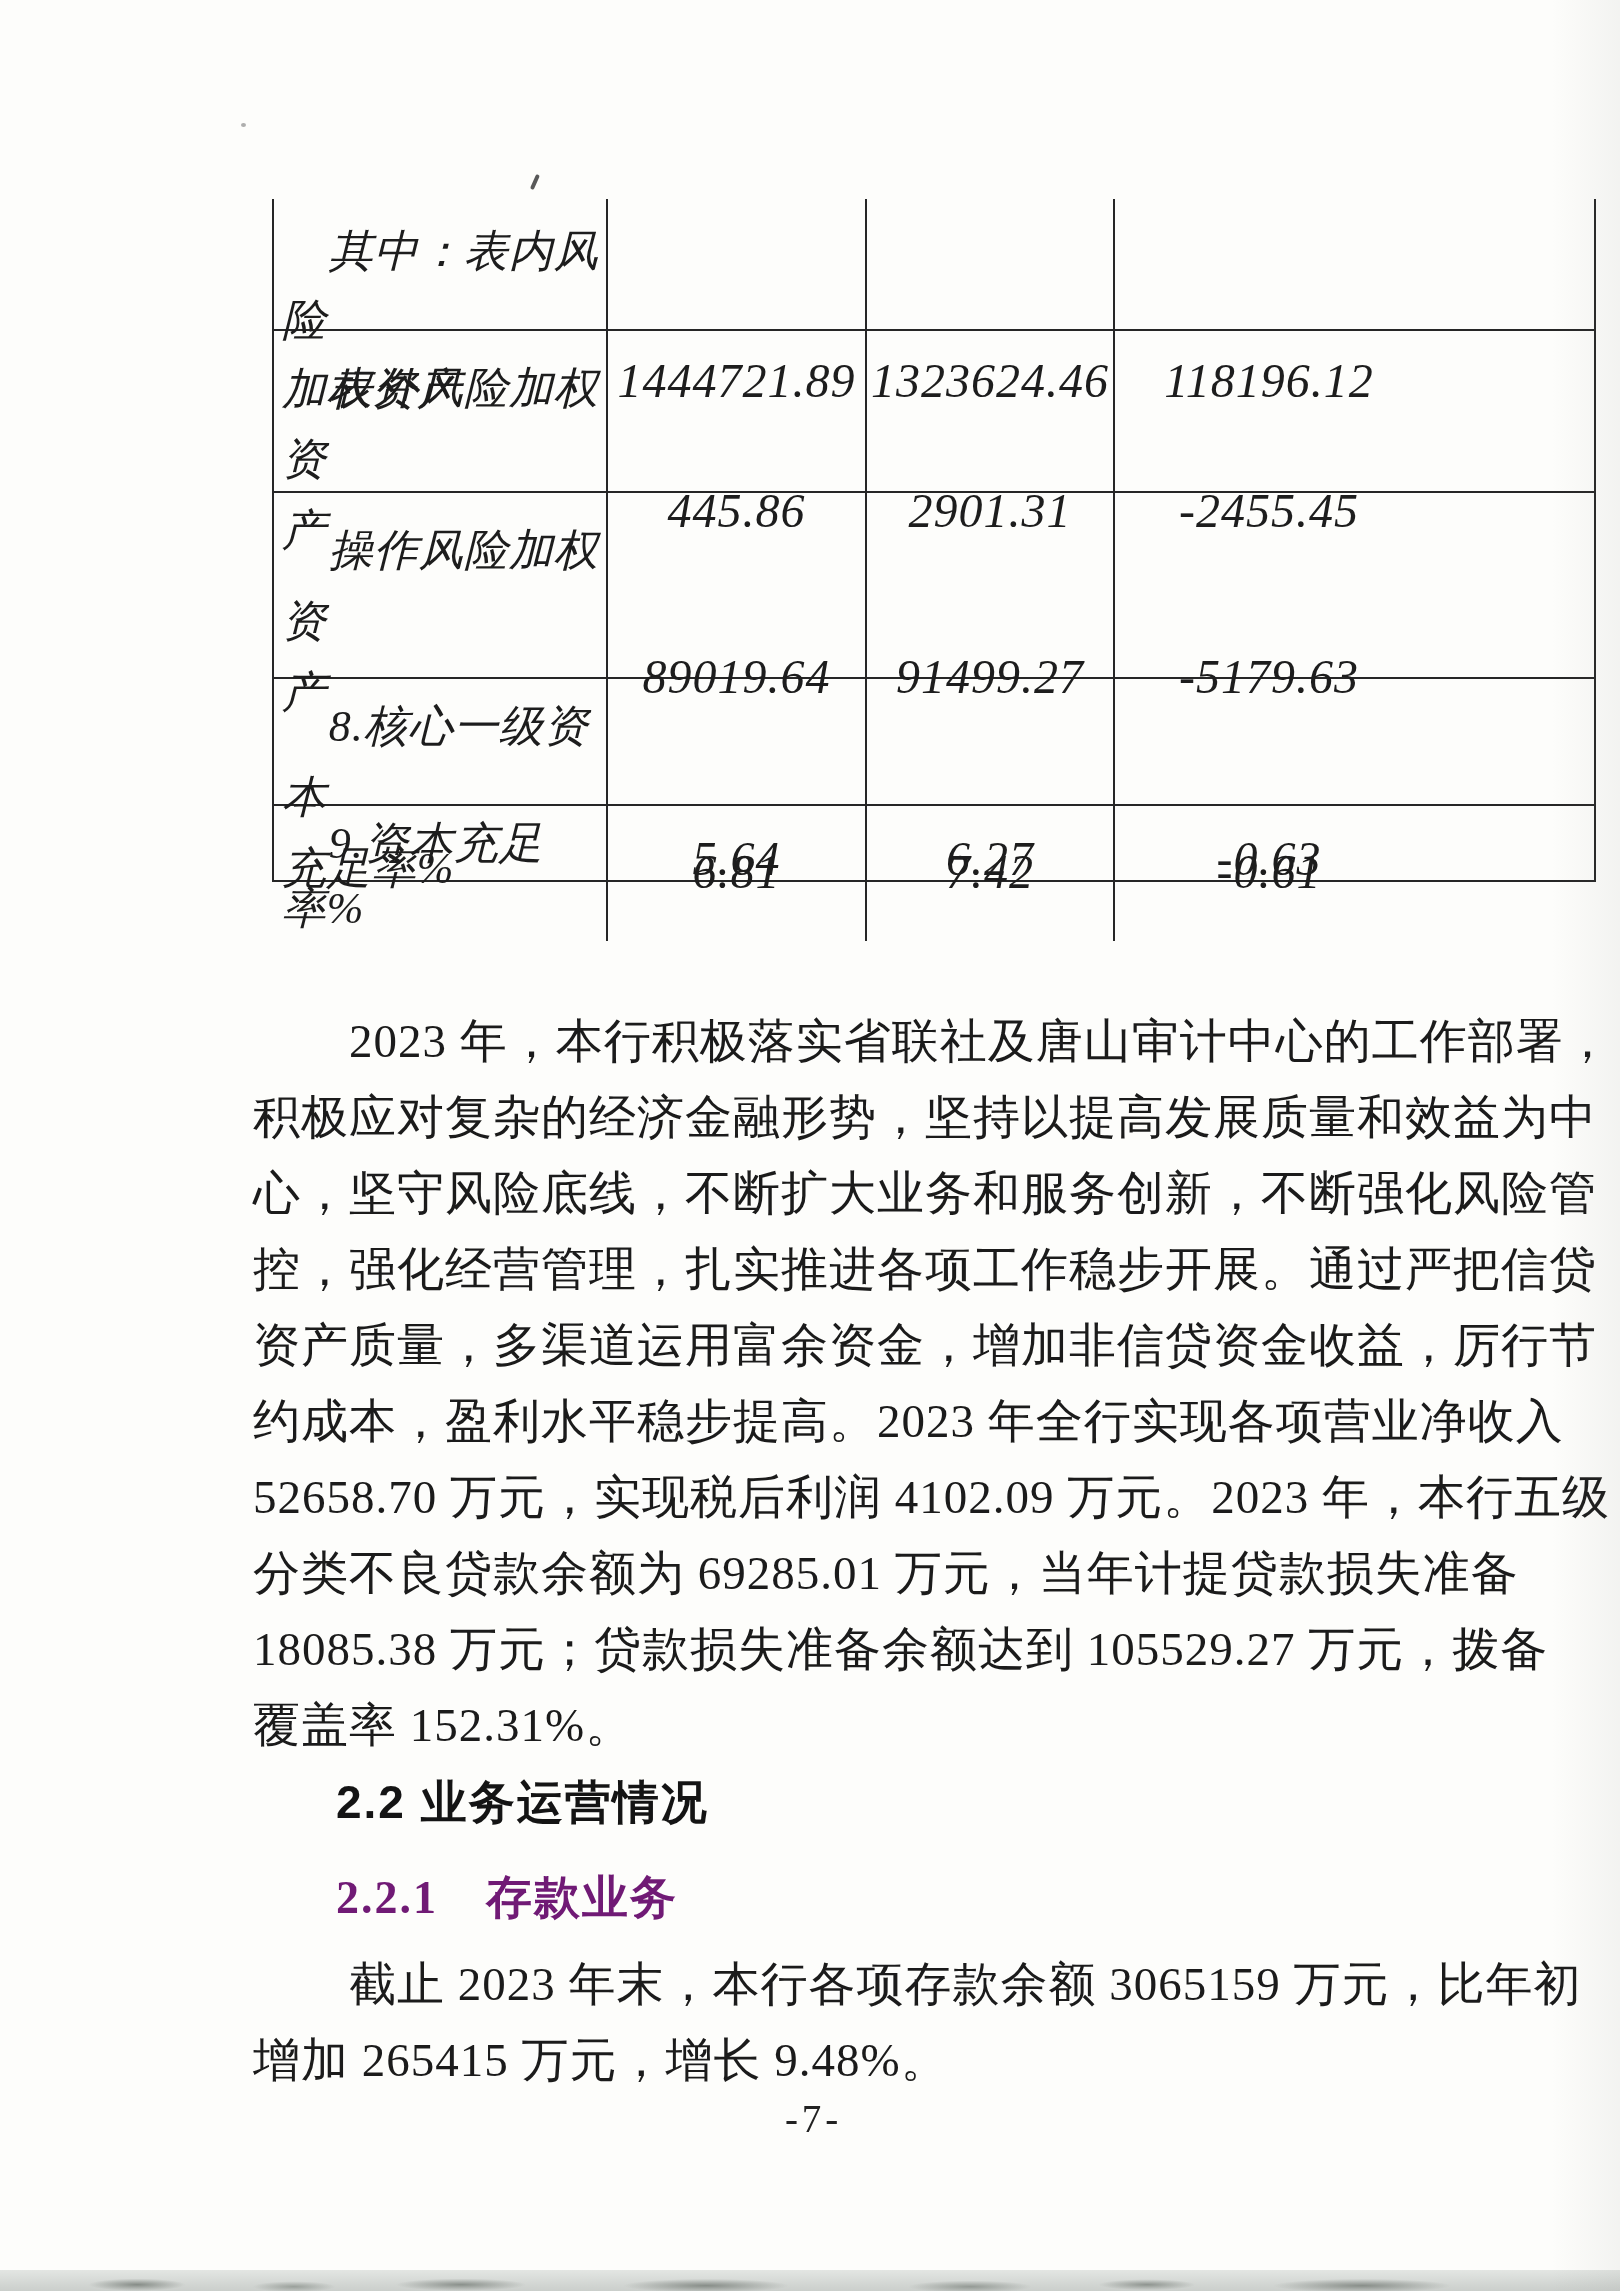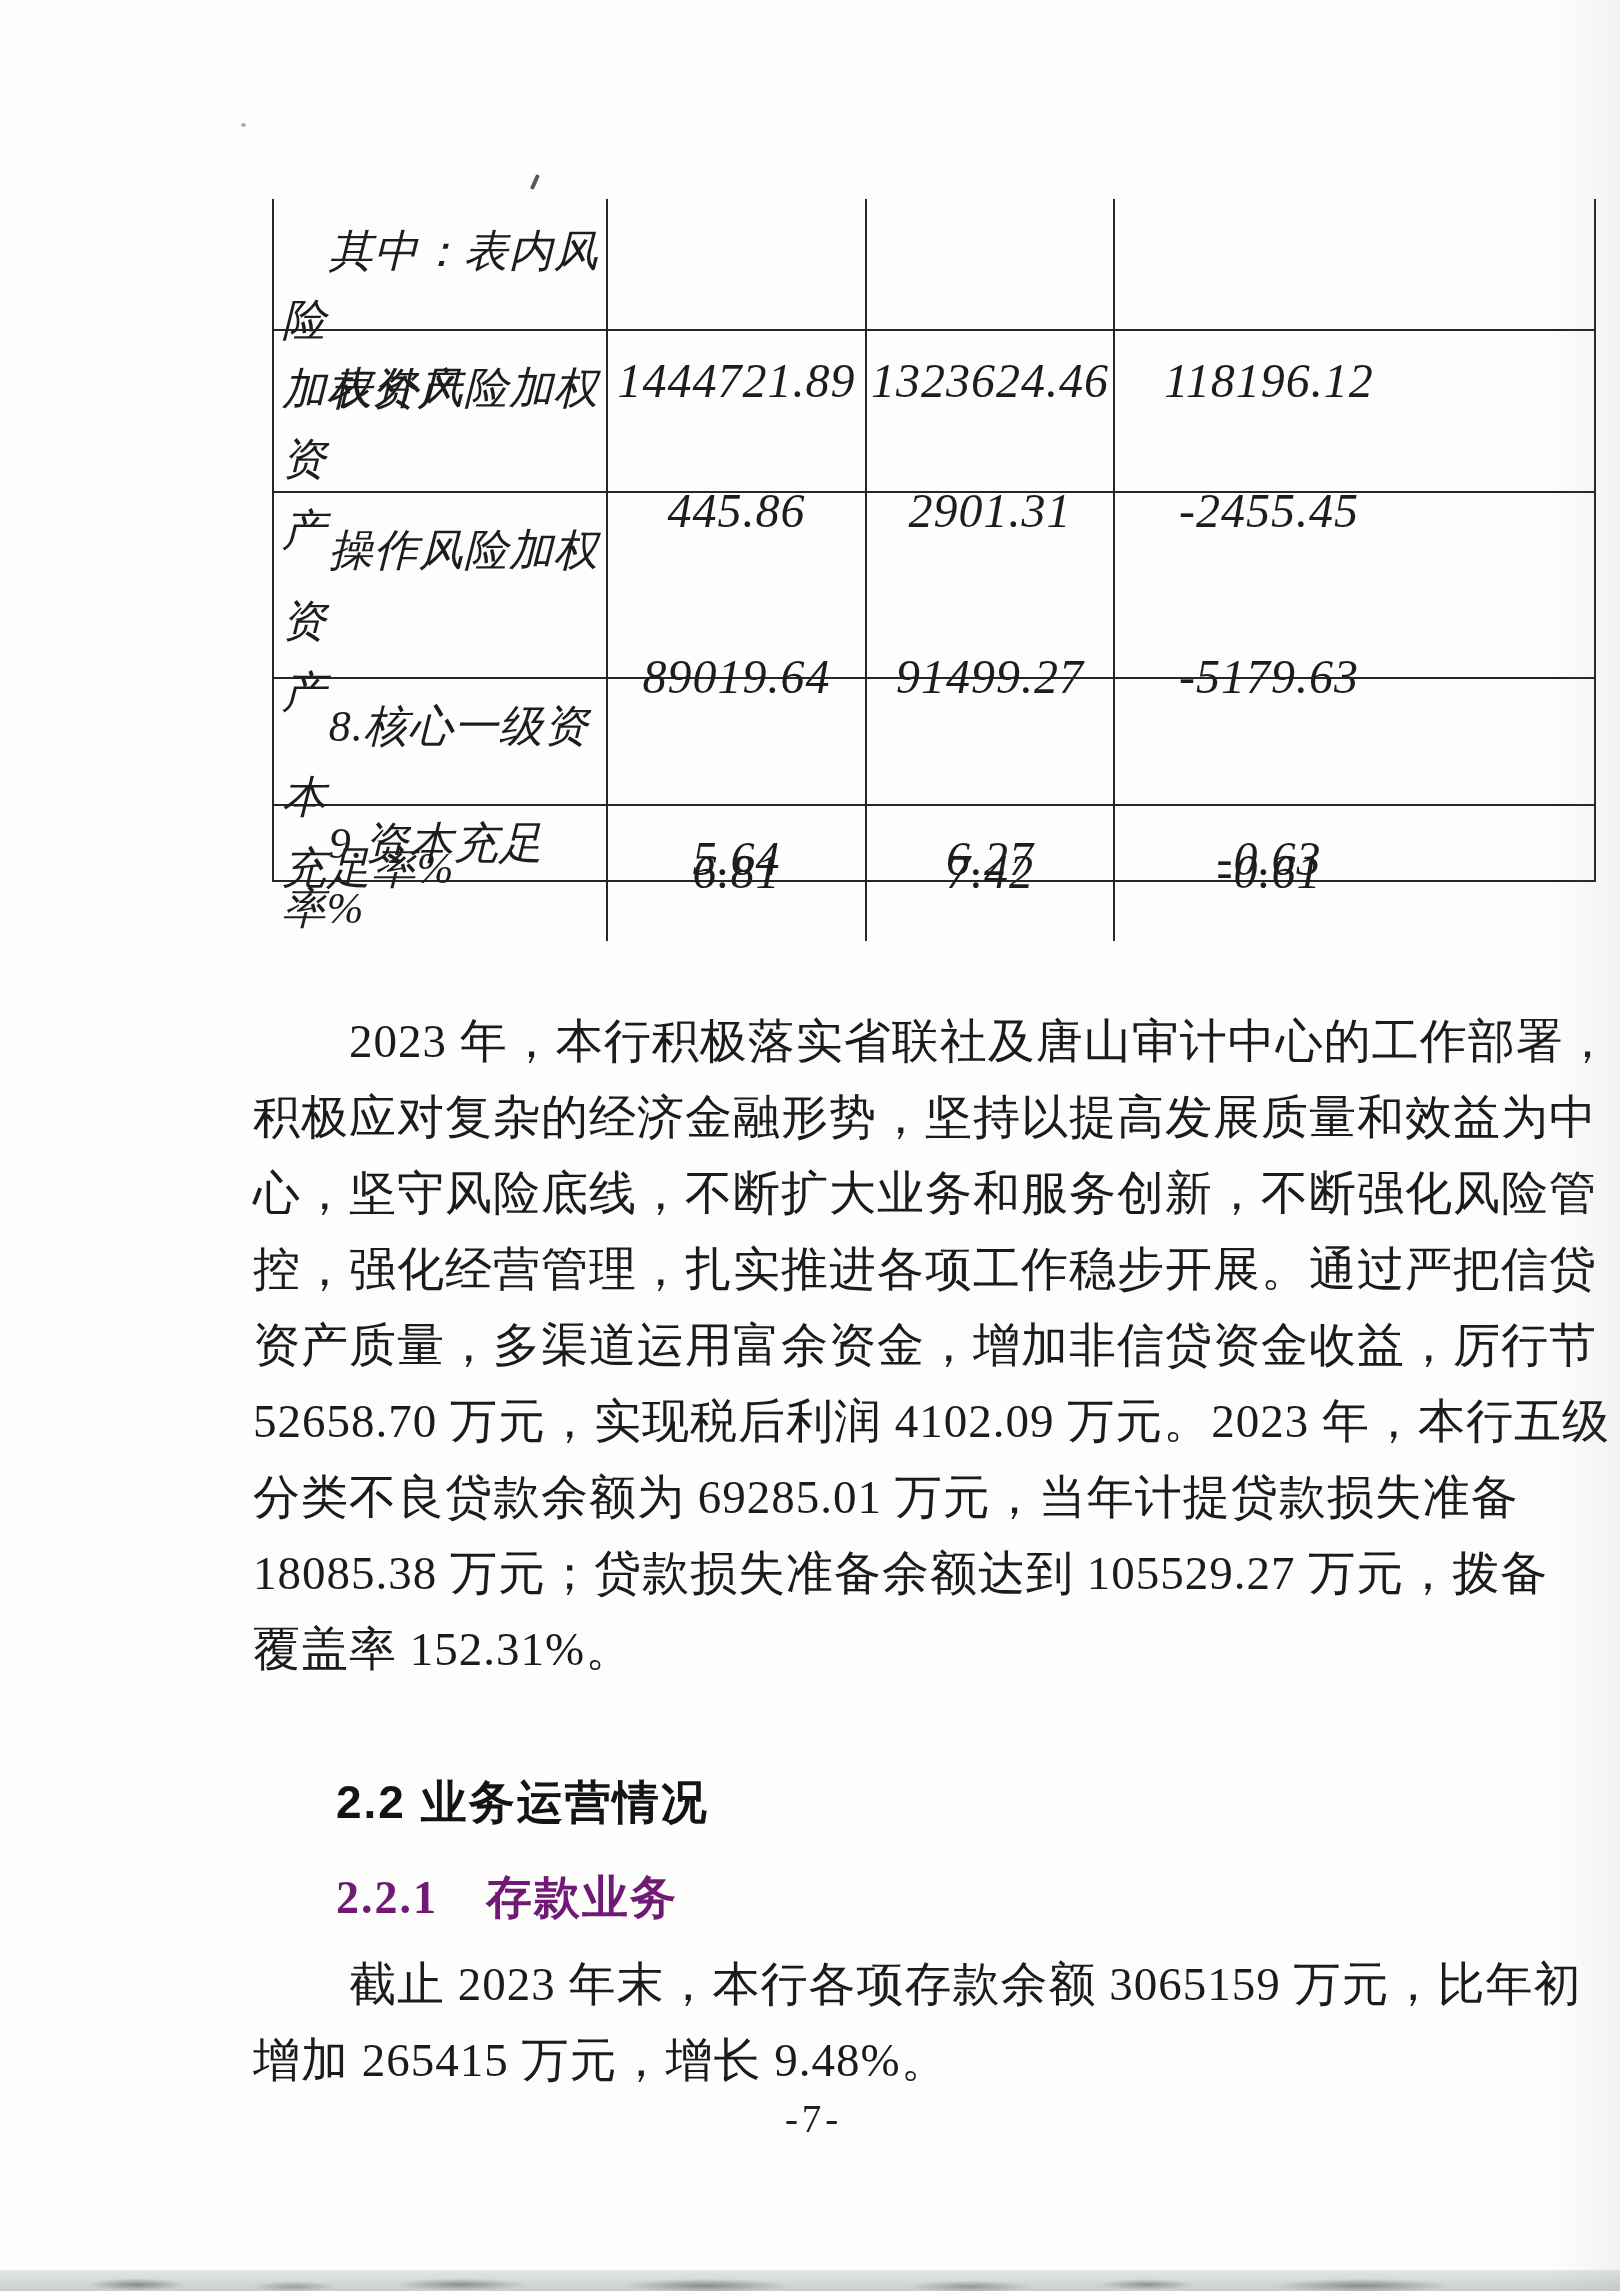--- a/index.html
+++ b/index.html
@@ -170,20 +170,21 @@
 
   </div>
 
 
   <div class="para1">
     <div class="pline indent">2023 年，本行积极落实省联社及唐山审计中心的工作部署，</div>
     <div class="pline">积极应对复杂的经济金融形势，坚持以提高发展质量和效益为中</div>
     <div class="pline">心，坚守风险底线，不断扩大业务和服务创新，不断强化风险管</div>
     <div class="pline">控，强化经营管理，扎实推进各项工作稳步开展。通过严把信贷</div>
     <div class="pline">资产质量，多渠道运用富余资金，增加非信贷资金收益，厉行节</div>
+    <div class="pline">约成本，盈利水平稳步提高。2023 年全行实现各项营业净收入</div>
     <div class="pline">52658.70 万元，实现税后利润 4102.09 万元。2023 年，本行五级</div>
     <div class="pline">分类不良贷款余额为 69285.01 万元，当年计提贷款损失准备</div>
     <div class="pline">18085.38 万元；贷款损失准备余额达到 105529.27 万元，拨备</div>
     <div class="pline">覆盖率 152.31%。</div>
   </div>
 
   <div class="h-22">2.2 业务运营情况</div>
 
   <div class="h-221">2.2.1　存款业务</div>
 

